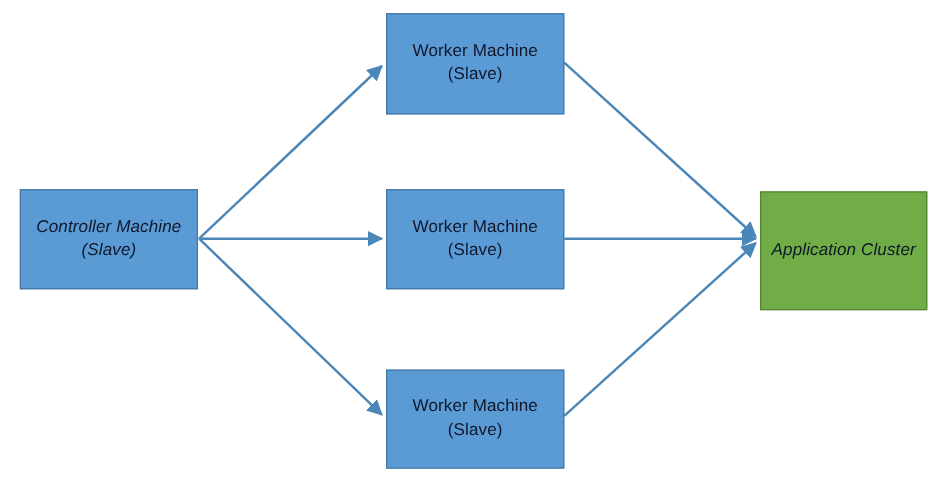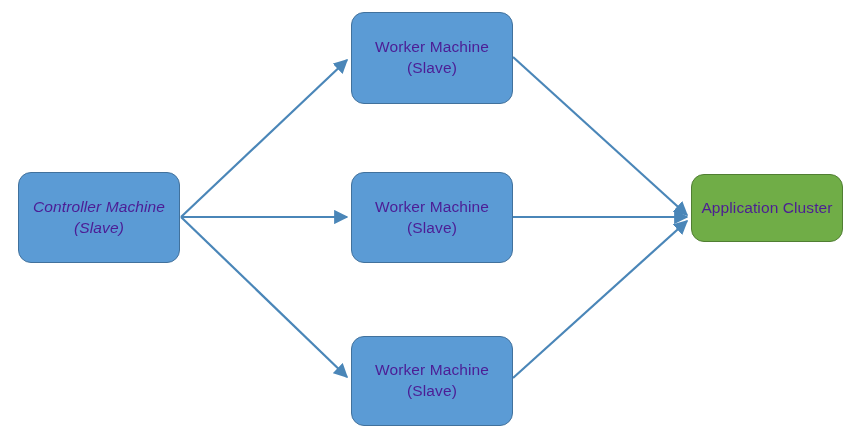--- a/index.html
+++ b/index.html
@@ -26,27 +26,26 @@
     height: 437px;
     pointer-events: none;
   }
   .node {
     position: absolute;
     box-sizing: border-box;
     display: flex;
     flex-direction: column;
     align-items: center;
     justify-content: center;
-    color: #4c1d95;
+    color: #0f172a;
     text-align: center;
     line-height: 1.35;
     font-size: 15.5px;
     letter-spacing: 0.1px;
     z-index: 2;
-    border-radius: 13px;
   }
   .node .line1,
   .node .line2 {
     display: block;
     width: 100%;
   }
   .node-blue {
     background: #5B9BD5;
     border: 1px solid #41719C;
   }
@@ -76,21 +75,22 @@
   #node-worker-bottom {
     left: 351px;
     top: 336px;
     width: 162px;
     height: 90px;
   }
   #node-app-cluster {
     left: 691px;
     top: 174px;
     width: 152px;
-    height: 68px;
+    height: 108px;
+    font-style: italic;
   }
 </style>
 </head>
 <body>
 
 <div id="diagram-canvas">
 
   <svg id="connector-layer" viewBox="0 0 859 437" width="859" height="437" xmlns="http://www.w3.org/2000/svg">
     <defs>
       <marker id="arrow-head" viewBox="0 0 10 10" refX="9" refY="5" markerWidth="6.5" markerHeight="6.5" orient="auto-start-reverse">

